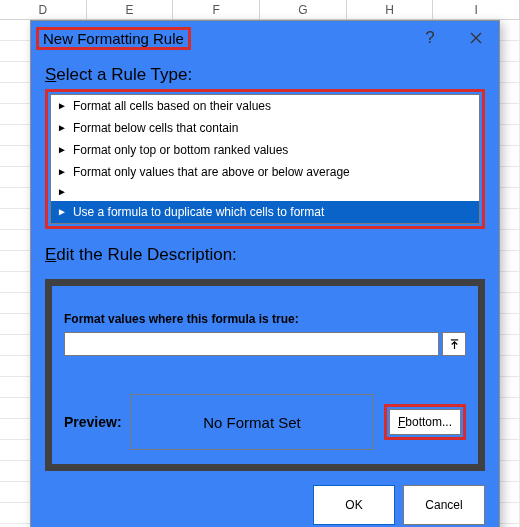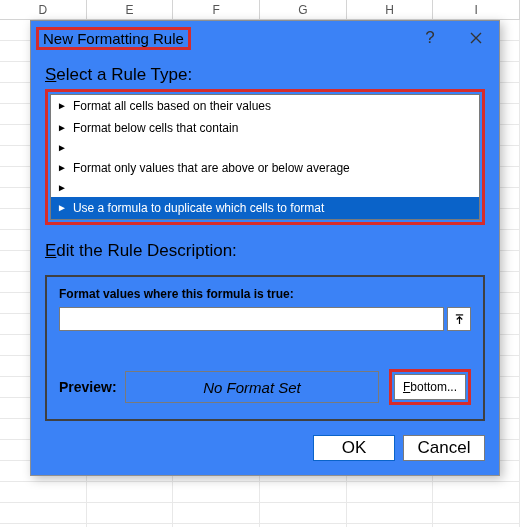--- a/index.html
+++ b/index.html
@@ -104,22 +104,22 @@
   .rule-item.selected {
     background: #0a63c9;
     color: #fff;
   }
   .arrow {
     font-size: 10px;
     line-height: 1;
   }
   .desc-box {
     margin-top: 14px;
-    border: 2px solid #404040;
-    padding: 10px 12px 14px 12px;
+    border: 7px solid #404040;
+    padding: 26px 12px 14px 12px;
   }
   .desc-heading {
     font-weight: 600;
     font-size: 12px;
     margin-bottom: 6px;
   }
   .formula-row {
     display: flex;
     align-items: stretch;
   }
@@ -145,50 +145,49 @@
     align-items: center;
     gap: 10px;
   }
   .preview-label {
     font-weight: 600;
     font-size: 14px;
     width: 56px;
   }
   .preview-box {
     flex: 1;
-    height: 32px;
+    height: 56px;
     border: 1px solid #7a7a7a;
     display: flex; align-items: center; justify-content: center;
     font-size: 15px;
     color: #000;
-    font-style: italic;
   }
   .format-btn-wrap {
     border: 3px solid #d62c2c;
     padding: 2px;
   }
   .format-btn {
     width: 72px; height: 26px;
     border: 1px solid #7a7a7a;
     background: #fff;
     font-size: 12px;
     display: flex; align-items: center; justify-content: center;
   }
   .format-btn .ul { text-decoration: underline; }
   .button-row {
     margin-top: 14px;
     display: flex;
     justify-content: flex-end;
     gap: 8px;
   }
   .btn {
-    width: 82px; height: 26px;
-    border: 1px solid #7a7a7a;
-    background: #fff;
-    font-size: 17px;
+    width: 82px; height: 40px;
+    border: 1px solid #7a7a7a;
+    background: #fff;
+    font-size: 12px;
     display: flex; align-items: center; justify-content: center;
   }
   .btn.primary {
     border: 1px solid #0a63c9;
   }
 </style>
 </head>
 <body>
 
 <div class="sheet">
@@ -428,20 +427,21 @@
           <div class="rule-item">
             <span class="arrow">►</span>
             <span>Format all cells based on their values</span>
           </div>
           <div class="rule-item">
             <span class="arrow">►</span>
             <span>Format below cells that contain</span>
           </div>
           <div class="rule-item">
             <span class="arrow">►</span>
+            <span>Format only top or bottom ranked values</span>
           </div>
           <div class="rule-item">
             <span class="arrow">►</span>
             <span>Format only values that are above or below average</span>
           </div>
           <div class="rule-item">
             <span class="arrow">►</span>
           </div>
           <div class="rule-item selected">
             <span class="arrow">►</span>

